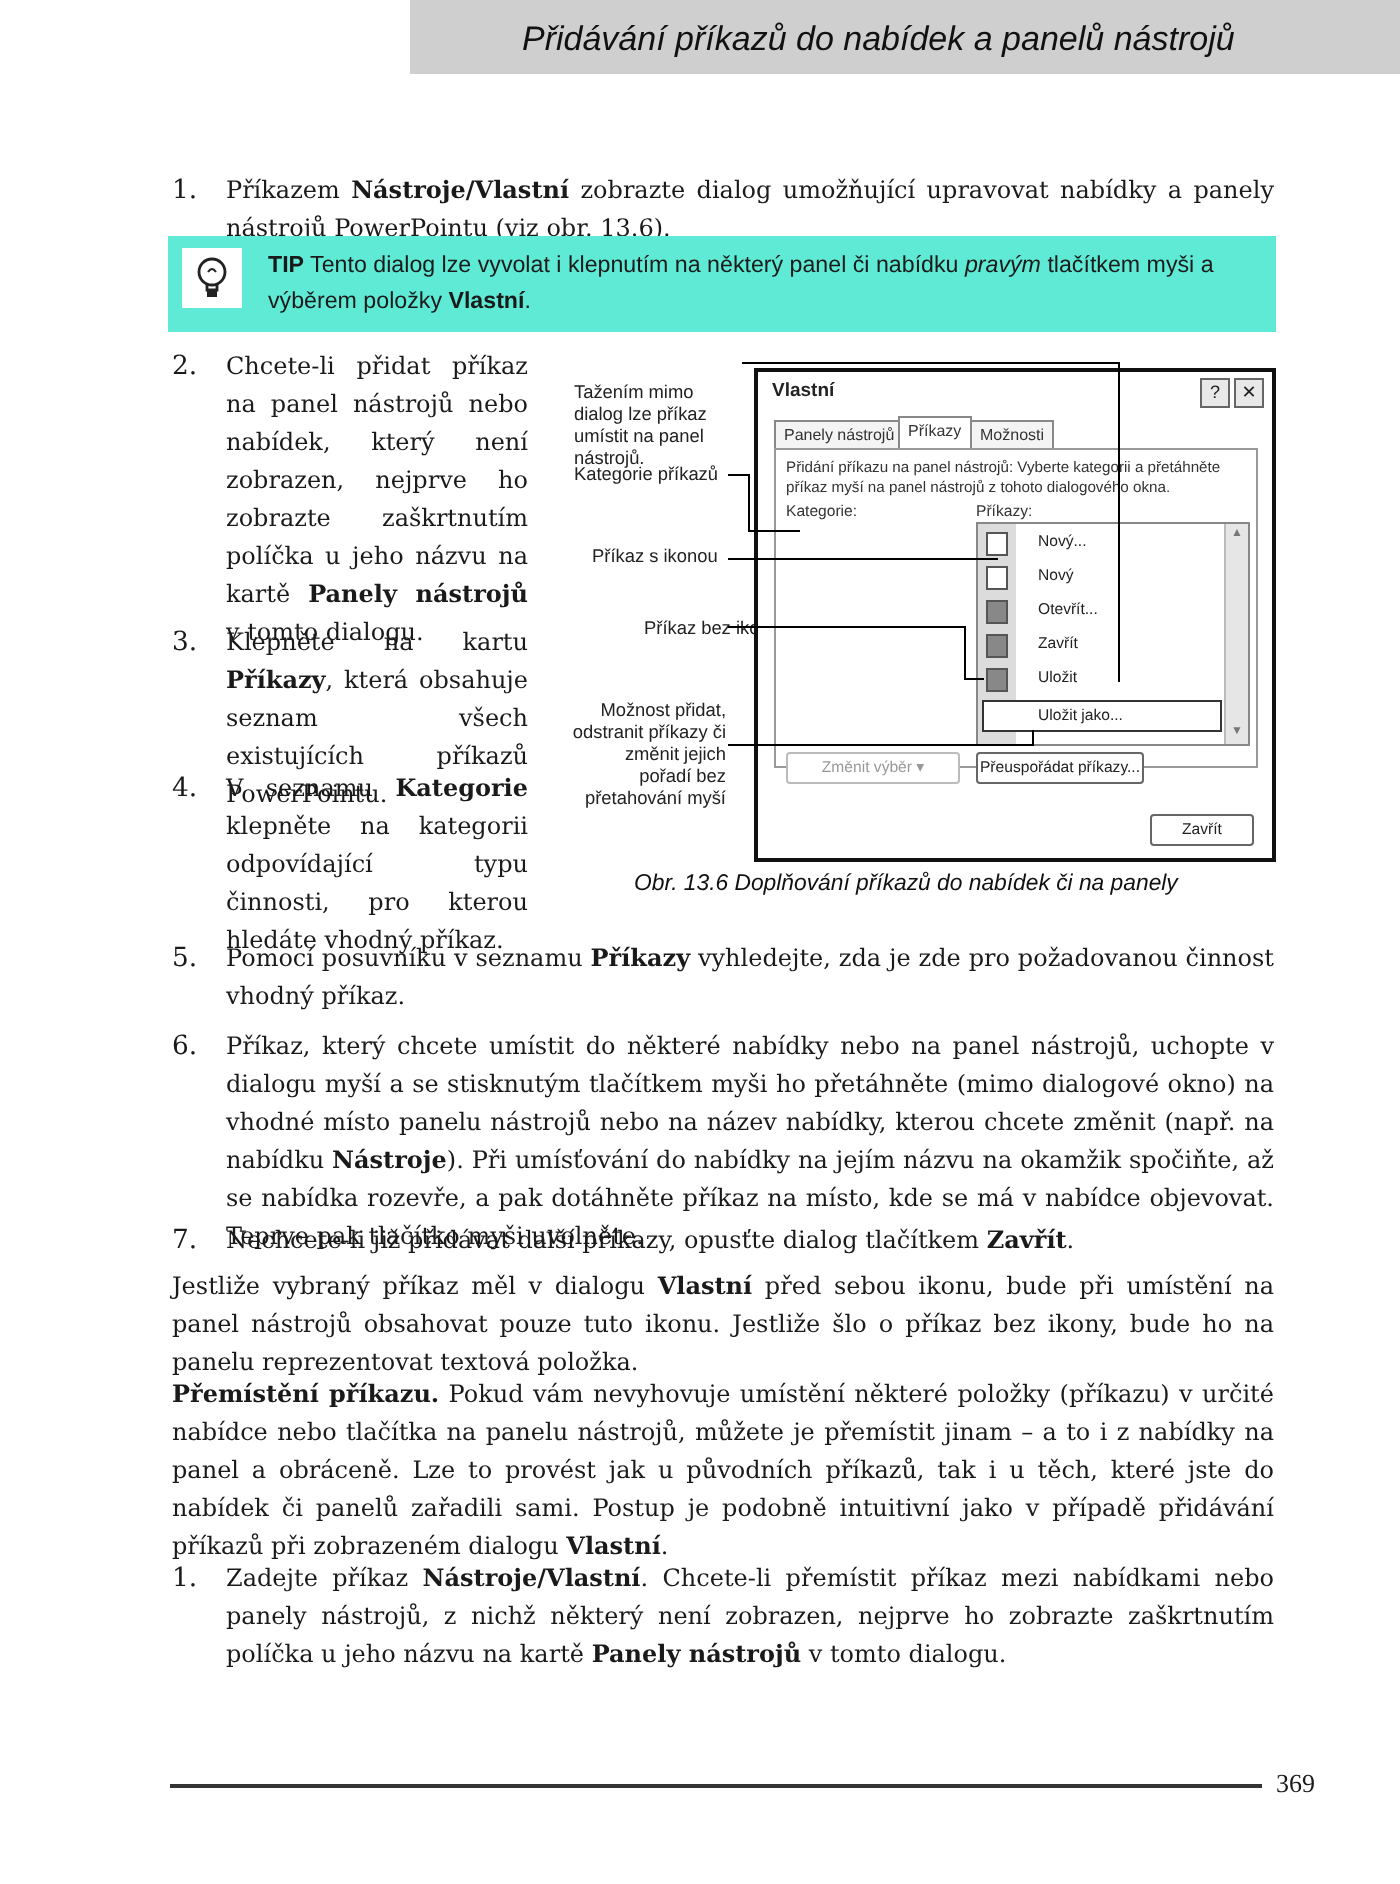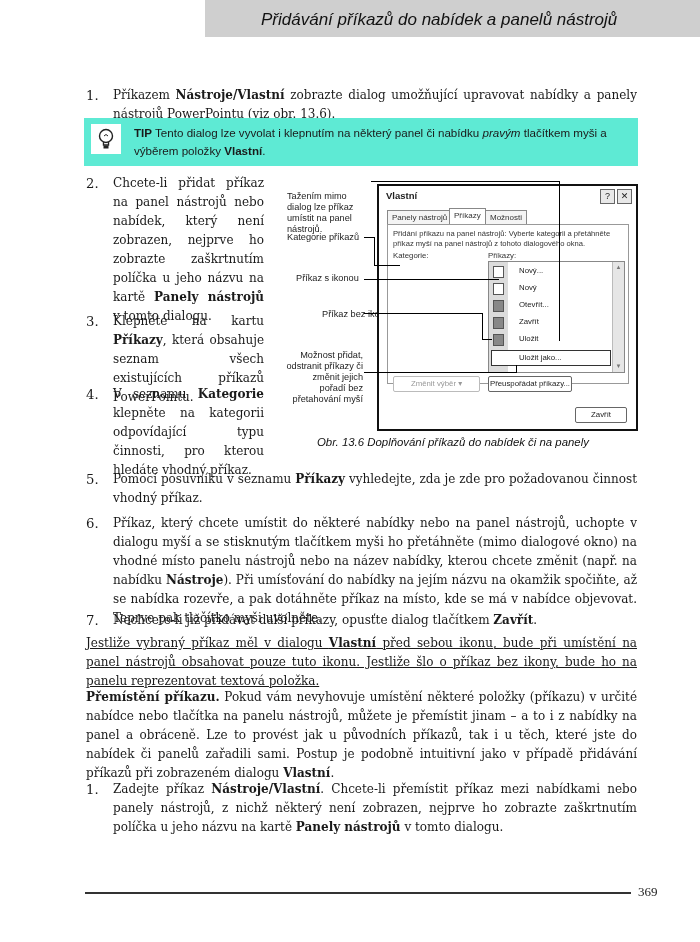--- a/index.html
+++ b/index.html
@@ -143,21 +143,21 @@
 
 <div class="num" style="left:86px;top:470px;">5.</div>
 <div class="txt" style="left:113px;top:470px;width:524px;"><span>Pomocí posuvníku v seznamu </span><b>Příkazy</b><span> vyhledejte, zda je zde pro požadovanou činnost vhodný příkaz.</span></div>
 
 <div class="num" style="left:86px;top:514px;">6.</div>
 <div class="txt" style="left:113px;top:514px;width:524px;"><span>Příkaz, který chcete umístit do některé nabídky nebo na panel nástrojů, uchopte v dialogu myší a se stisknutým tlačítkem myši ho přetáhněte (mimo dialogové okno) na vhodné místo panelu nástrojů nebo na název nabídky, kterou chcete změnit (např. na nabídku </span><b>Nástroje</b><span>). Při umísťování do nabídky na jejím názvu na okamžik spočiňte, až se nabídka rozevře, a pak dotáhněte příkaz na místo, kde se má v nabídce objevovat. Teprve pak tlačítko myši uvolněte.</span></div>
 
 <div class="num" style="left:86px;top:611px;">7.</div>
 <div class="txt" style="left:113px;top:611px;width:524px;"><span>Nechcete-li již přidávat další příkazy, opusťte dialog tlačítkem </span><b>Zavřít</b><span>.</span></div>
 
-<div class="txt" style="left:86px;top:634px;width:551px;text-decoration:underline;"><span>Jestliže vybraný příkaz měl v dialogu </span><b>Vlastní</b><span> před sebou ikonu, bude při umístění na panel nástrojů obsahovat pouze tuto ikonu. Jestliže šlo o příkaz bez ikony, bude ho na panelu reprezentovat textová položka.</span></div>
+<div class="txt" style="left:86px;top:634px;width:551px;"><span>Jestliže vybraný příkaz měl v dialogu </span><b>Vlastní</b><span> před sebou ikonu, bude při umístění na panel nástrojů obsahovat pouze tuto ikonu. Jestliže šlo o příkaz bez ikony, bude ho na panelu reprezentovat textová položka.</span></div>
 
 <div class="txt" style="left:86px;top:688px;width:551px;"><b>Přemístění příkazu.</b><span> Pokud vám nevyhovuje umístění některé položky (příkazu) v určité nabídce nebo tlačítka na panelu nástrojů, můžete je přemístit jinam – a to i z nabídky na panel a obráceně. Lze to provést jak u původních příkazů, tak i u těch, které jste do nabídek či panelů zařadili sami. Postup je podobně intuitivní jako v případě přidávání příkazů při zobrazeném dialogu </span><b>Vlastní</b><span>.</span></div>
 
 <div class="num" style="left:86px;top:780px;">1.</div>
 <div class="txt" style="left:113px;top:780px;width:524px;"><span>Zadejte příkaz </span><b>Nástroje/Vlastní</b><span>. Chcete-li přemístit příkaz mezi nabídkami nebo panely nástrojů, z nichž některý není zobrazen, nejprve ho zobrazte zaškrtnutím políčka u jeho názvu na kartě </span><b>Panely nástrojů</b><span> v tomto dialogu.</span></div>
 
 <div class="footline"></div>
 <div class="pnum">369</div>
 
 </body></html>

